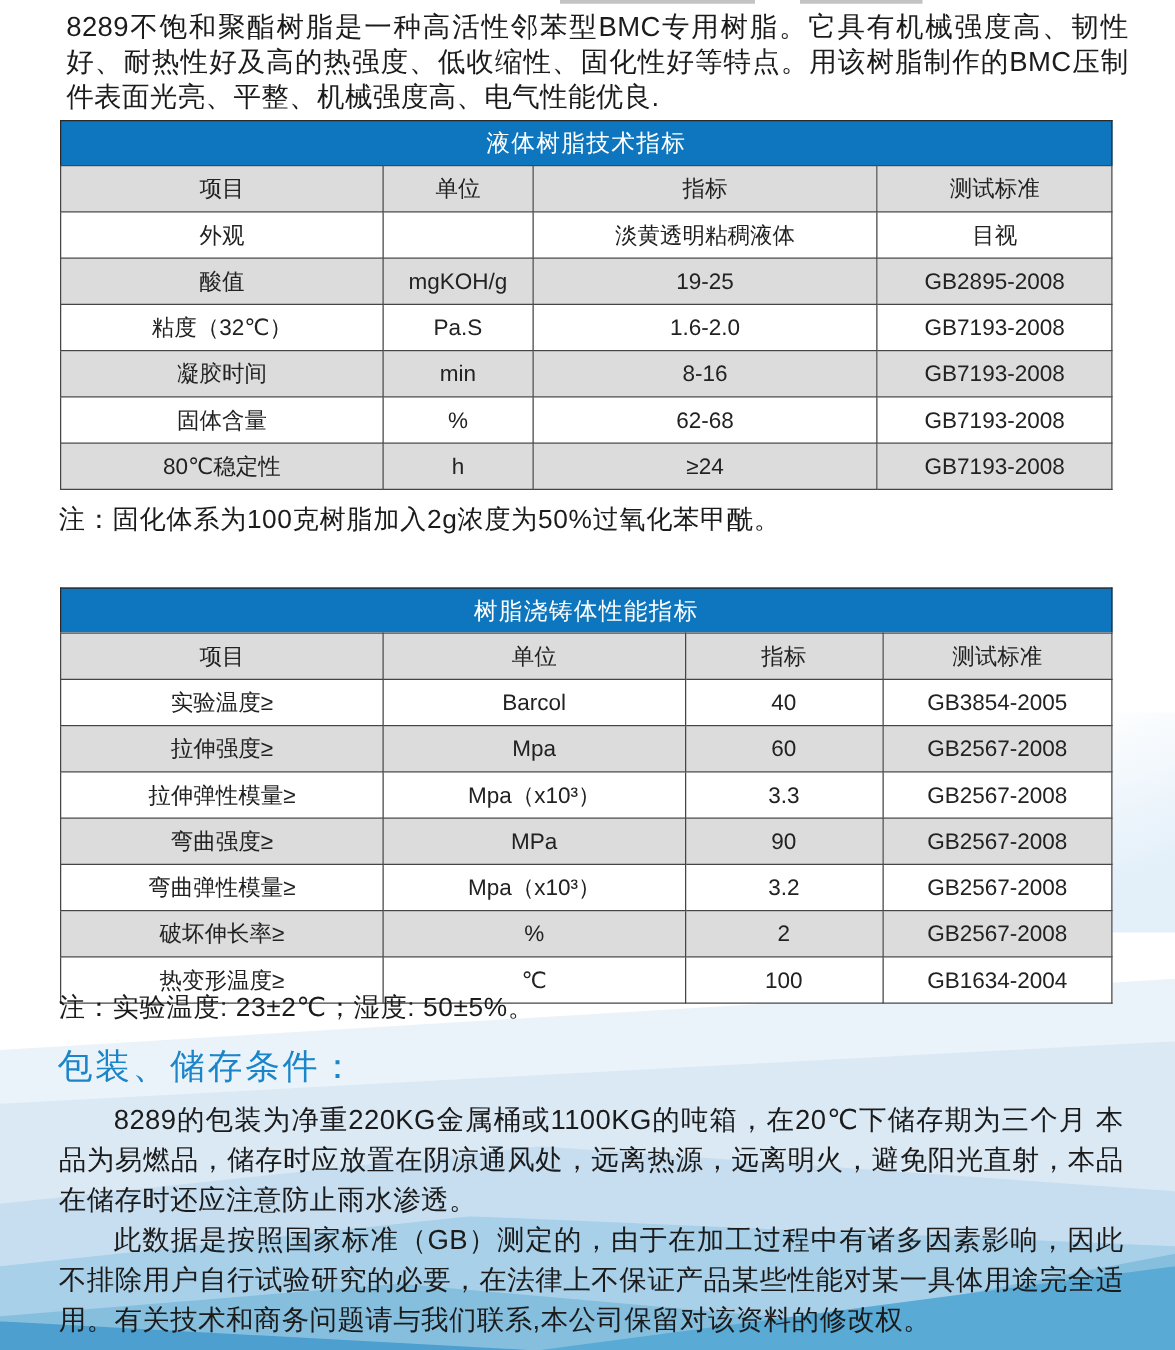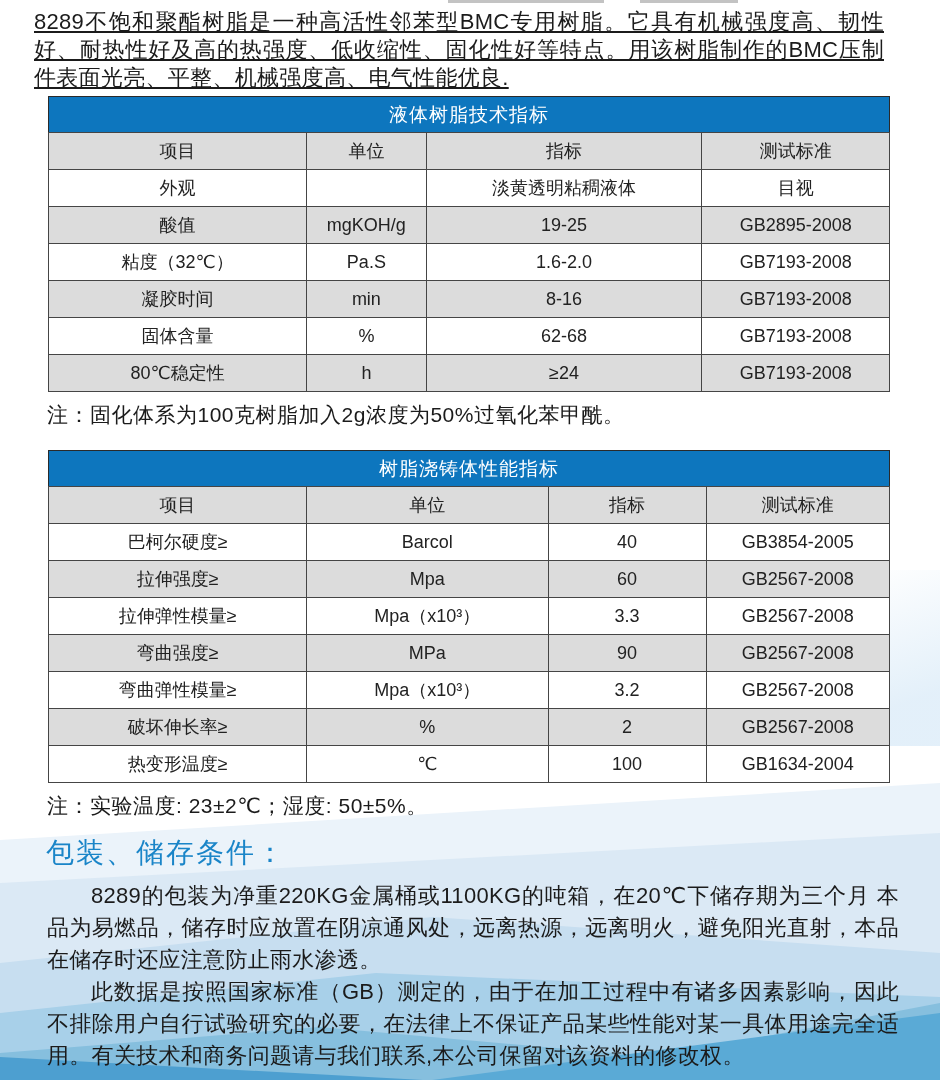--- a/index.html
+++ b/index.html
@@ -31,28 +31,28 @@
   .bg-l6{background:#5aaad6;clip-path:polygon(46% 100%,100% 268px,100% 100%);}
   .bg-l7{background:#4d9fd0;clip-path:polygon(0 312px,45% 100%,0 100%);}
   .bg-soft{position:absolute;left:660px;top:570px;width:280px;height:176px;z-index:0;
     background:linear-gradient(160deg,rgba(235,243,250,0) 25%,rgba(224,238,249,0.9) 80%);}
   
   .top-bar-artifact{position:absolute;top:0;height:3px;background:#c3c3c3;z-index:1;}
   .top-bar-a{left:448px;width:156px;}
   .top-bar-b{left:640px;width:98px;}
   
   .intro{
-    position:absolute;left:34px;top:8px;width:850px;
+    position:absolute;left:53px;top:8px;width:850px;
     font-size:22px;line-height:28px;font-weight:500;
-    text-align:justify;letter-spacing:0.3px;text-decoration:underline;
+    text-align:justify;letter-spacing:0.3px;
   }
   
   .table-block{position:absolute;left:48px;width:842px;}
   .table-one{top:96px;}
-  .table-two{top:450px;}
+  .table-two{top:470px;}
   .table-title-bar{
     height:36px;background:var(--title-bar-blue);
     color:#ffffff;font-size:19px;font-weight:500;
     display:flex;align-items:center;justify-content:center;
     border:1px solid #2a2a2a;border-bottom:none;letter-spacing:1px;
   }
   table.spec{
     width:100%;border-collapse:collapse;table-layout:fixed;
     background:#ffffff;
   }
@@ -183,21 +183,21 @@
       <thead>
         <tr>
           <th>项目</th>
           <th>单位</th>
           <th>指标</th>
           <th>测试标准</th>
         </tr>
       </thead>
       <tbody>
           <tr>
-            <td>巴柯尔硬度≥</td>
+            <td>实验温度≥</td>
             <td>Barcol</td>
             <td>40</td>
             <td>GB3854-2005</td>
           </tr>
           <tr>
             <td>拉伸强度≥</td>
             <td>Mpa</td>
             <td>60</td>
             <td>GB2567-2008</td>
           </tr>

